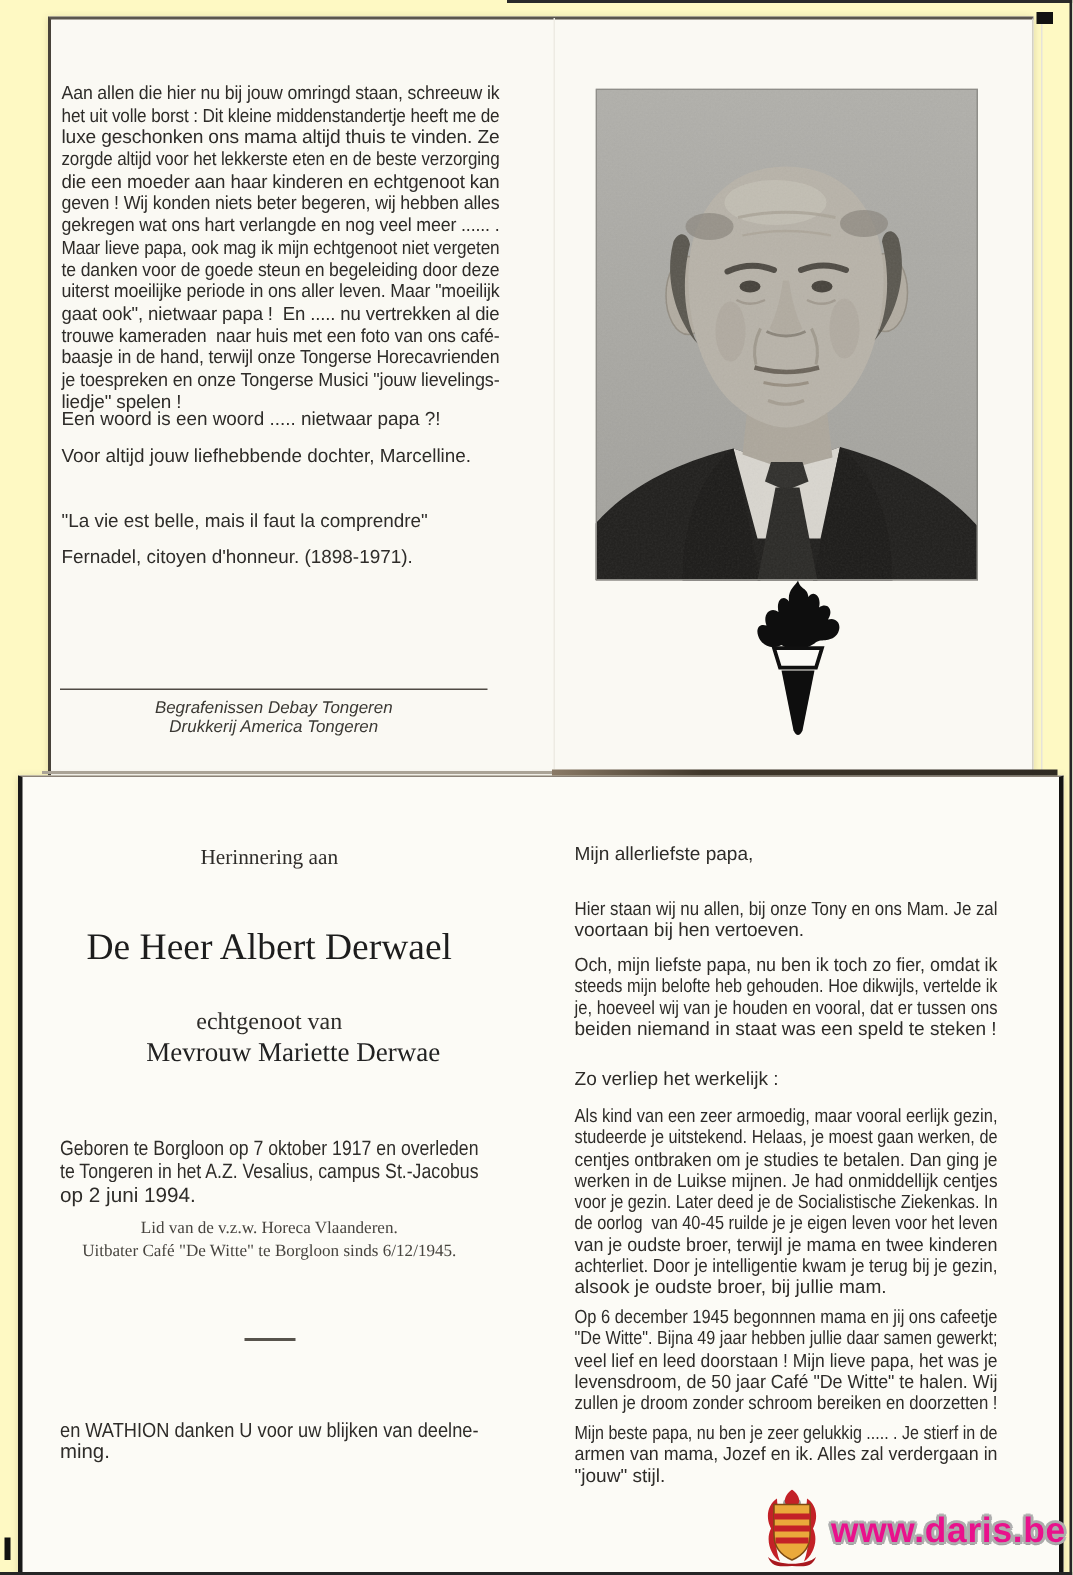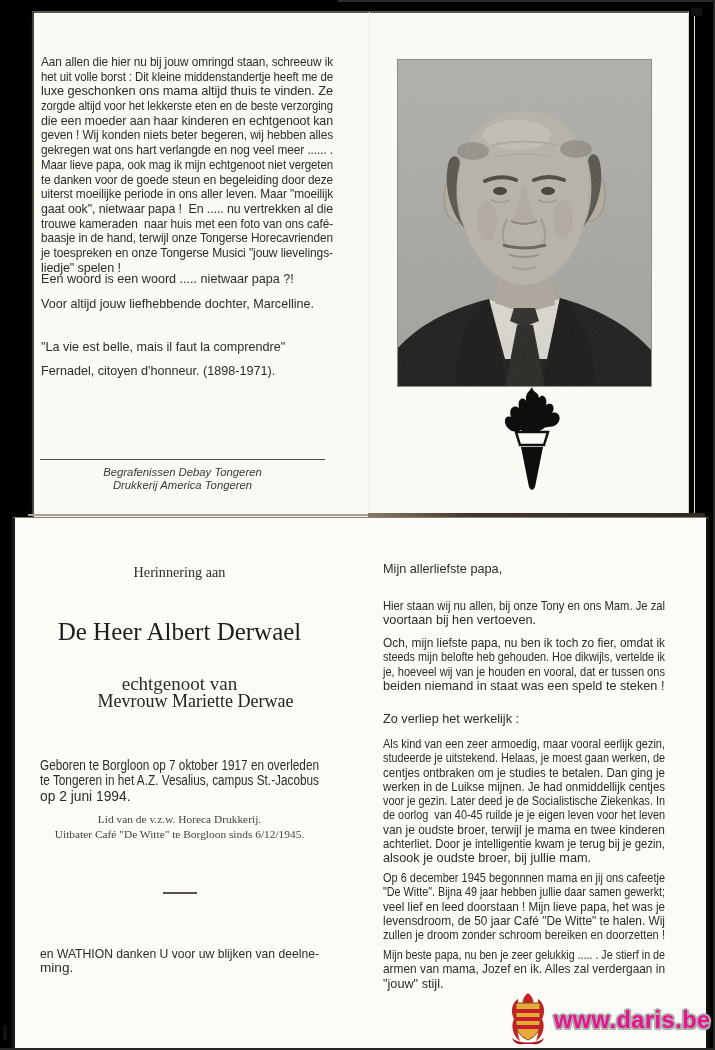--- a/index.html
+++ b/index.html
@@ -1,18 +1,18 @@
 <!DOCTYPE html>
 <html><head>
 <meta charset="utf-8">
 <style>
   html,body{margin:0;padding:0;background:#e8e8e8;}
   #canvas{
     position:relative;width:715px;height:1050px;overflow:hidden;
-    background:#000000;
+    background:#fef9c3;
     font-family:"Liberation Sans","DejaVu Sans",sans-serif;
     color:#2e2c29;
   }
   .page{position:absolute;box-shadow:0 0 5px rgba(90,80,60,.18);}
   #page-top{left:32px;top:11px;width:654px;height:504px;background:#faf9f3;
     border-top:2px solid #5a554e;border-left:2px solid #474239;border-right:1px solid #d3d0c6;}
   #page-bottom{left:12px;top:517px;width:691px;height:533px;background:#fcfbf6;
     border-left:3px solid #191919;border-right:3px solid #121212;border-top:1px solid #8a8177;}
   
   .seam-dark{position:absolute;left:368px;top:513px;width:337px;height:3.5px;
@@ -41,21 +41,21 @@
   #quote-line{left:7px;top:327px;width:292px;--lh:15px;font-size:12.6px;}
   #quote-attr{left:7px;top:351px;width:292px;--lh:15px;font-size:12.6px;padding-right:10px;box-sizing:border-box;}
   #imprint-rule{position:absolute;left:6px;top:446px;width:285px;border-top:1.5px solid #4f4b44;}
   #imprint{position:absolute;left:6px;top:453px;width:285px;text-align:center;font-style:italic;
     font-size:11.3px;line-height:13px;color:#3a3833;}
   #photo{position:absolute;left:363px;top:46px;width:255px;height:328px;}
   #torch{position:absolute;left:461px;top:374px;width:74px;height:107px;}
   
   #heading-small{left:25px;top:46px;width:279px;--lh:16px;font-size:14.2px;}
   #deceased-name{left:25px;top:100px;width:279px;--lh:28px;font-size:25px;color:#1d1d1d;}
-  #relation-line{left:25px;top:155px;width:279px;--lh:16px;font-size:19px;}
+  #relation-line{left:25px;top:155px;width:279px;--lh:16px;font-size:16px;}
   #spouse-name{left:41px;top:172px;width:279px;--lh:22px;font-size:18px;color:#222;}
   #life-dates{left:25px;top:240px;width:279px;--lh:15.3px;font-size:13.8px;}
   #membership-line{left:25px;top:295px;width:279px;--lh:12.5px;font-size:11.4px;color:#47443f;}
   #occupation-line{left:25px;top:310px;width:279px;--lh:12.5px;font-size:11.4px;color:#47443f;}
   #dash-rule{position:absolute;left:148px;top:374px;width:34px;border-top:2px solid #57534c;}
   #thanks-para{left:25px;top:428px;width:279px;--lh:13.9px;font-size:13.6px;}
   
   .rcol{--lh:14.3px;font-size:12.7px;}
   #salutation{left:368px;top:44px;width:282px;}
   #r-para1{left:368px;top:81px;width:282px;}
@@ -191,21 +191,21 @@
     <div class="sline fit a-center" id="relation-line"><span class="lspan">echtgenoot van</span></div>
 
     <div class="sline fit a-center" id="spouse-name"><span class="lspan">Mevrouw Mariette Derwae</span></div>
 
     <div class="para" id="life-dates">
         <div class="tline"><span class="lspan" style="transform: scaleX(0.8538);">Geboren te Borgloon op 7 oktober 1917 en overleden</span></div>
         <div class="tline"><span class="lspan" style="transform: scaleX(0.8546);">te Tongeren in het A.Z. Vesalius, campus St.-Jacobus</span></div>
         <div class="tline"><span class="lspan">op 2 juni 1994.</span></div>
       </div>
 
-    <div class="sline fit a-center" id="membership-line"><span class="lspan">Lid van de v.z.w. Horeca Drukkerij.</span></div>
+    <div class="sline fit a-center" id="membership-line"><span class="lspan">Lid van de v.z.w. Horeca Vlaanderen.</span></div>
 
     <div class="sline fit a-center" id="occupation-line"><span class="lspan">Uitbater Café "De Witte" te Borgloon sinds 6/12/1945.</span></div>
 
     <div id="dash-rule"></div>
 
     <div class="para" id="thanks-para">
         <div class="tline"><span class="lspan" style="transform: scaleX(0.8941);">en WATHION danken U voor uw blijken van deelne-</span></div>
         <div class="tline"><span class="lspan">ming.</span></div>
       </div>
 

